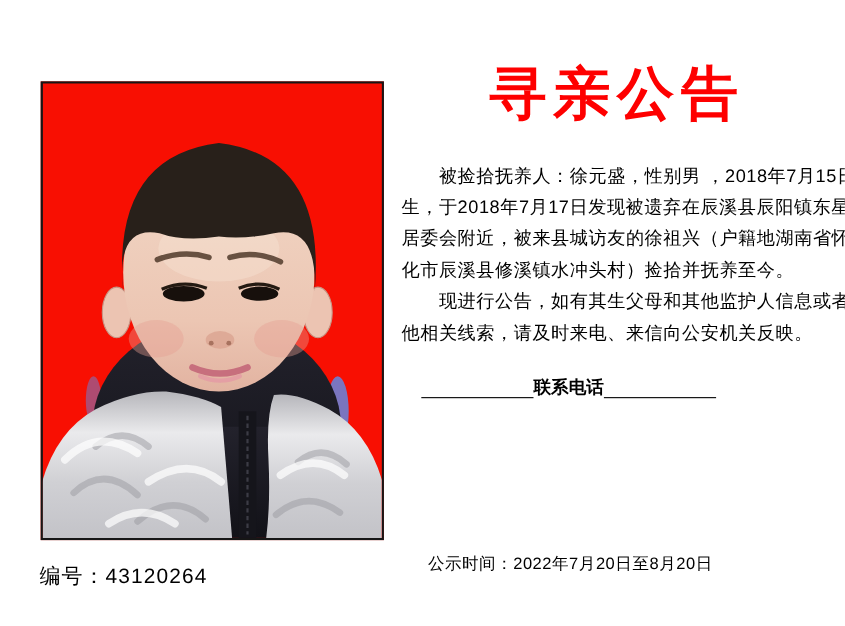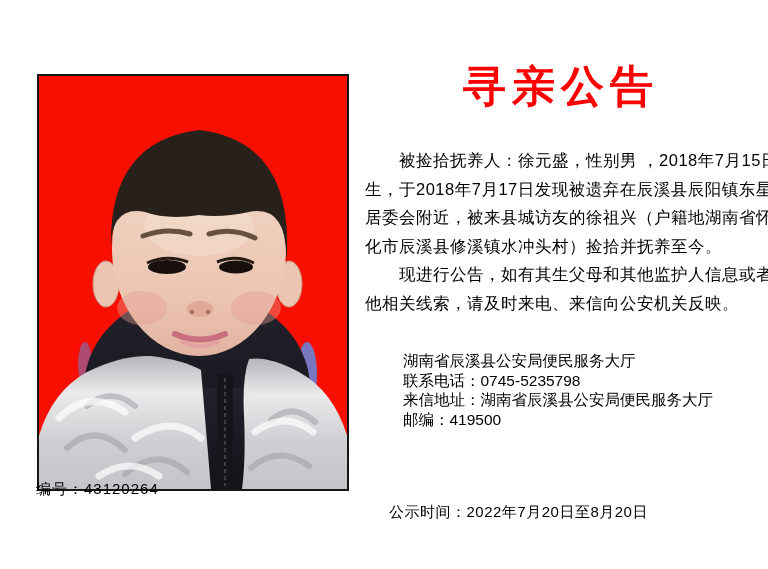--- a/index.html
+++ b/index.html
@@ -17,21 +17,21 @@
     border:2px solid #161616;
     box-sizing:border-box;
     background:#f80f02;
   }
   .photo-frame svg { display:block; width:308px; height:413px; }
   .notice-title {
     position:absolute; left:365px; top:64px; width:392px;
     text-align:center;
     font-family:"Liberation Serif","DejaVu Serif",serif;
     font-weight:bold;
-    font-size:43px; line-height:46px;
+    font-size:52px; line-height:46px;
     letter-spacing:6px;
     color:#fe0000;
     white-space:nowrap;
   }
   .body-text {
     position:absolute; left:365px; top:146px; width:400px;
     font-size:16.5px;
     line-height:28.6px;
     white-space:pre;
     letter-spacing:0.5px;
@@ -48,22 +48,22 @@
     border-bottom:1.5px solid #000;
   }
   .contact-lines {
     margin-top:7px;
     padding-left:38px;
     font-size:15.5px;
     line-height:19.6px;
     white-space:pre;
   }
   .footer-serial {
-    position:absolute; left:36px; top:480px;
-    font-size:15px; letter-spacing:1px;
+    position:absolute; left:36px; top:511px;
+    font-size:19px; letter-spacing:1px;
   }
   .footer-period {
     position:absolute; left:389px; top:503px;
     font-size:15px; letter-spacing:0.5px;
   }
 </style>
 </head>
 <body>
 
 <div class="photo-frame">
@@ -159,20 +159,21 @@
 <div class="notice-title">寻亲公告</div>
 
 <div class="body-text">　　被捡拾抚养人：徐元盛，性别男 ，2018年7月15日出
 生，于2018年7月17日发现被遗弃在辰溪县辰阳镇东星
 居委会附近，被来县城访友的徐祖兴（户籍地湖南省怀
 化市辰溪县修溪镇水冲头村）捡拾并抚养至今。
 　　现进行公告，如有其生父母和其他监护人信息或者其
 他相关线索，请及时来电、来信向公安机关反映。</div>
 
 <div class="contact-block">
-  <div class="contact-lines">湖南省辰溪县公安局便民服务大厅
-联系电话：0745-5235798
-来信地址：湖南省辰溪县公安局便民服务大厅
-邮编：419500</div>
+  <div class="contact-heading">
+    <span class="rule"></span>
+    <span>联系电话</span>
+    <span class="rule"></span>
+  </div>
 </div>
 
 <div class="footer-serial">编号：43120264</div>
 <div class="footer-period">公示时间：2022年7月20日至8月20日</div>
 
 </body></html>

